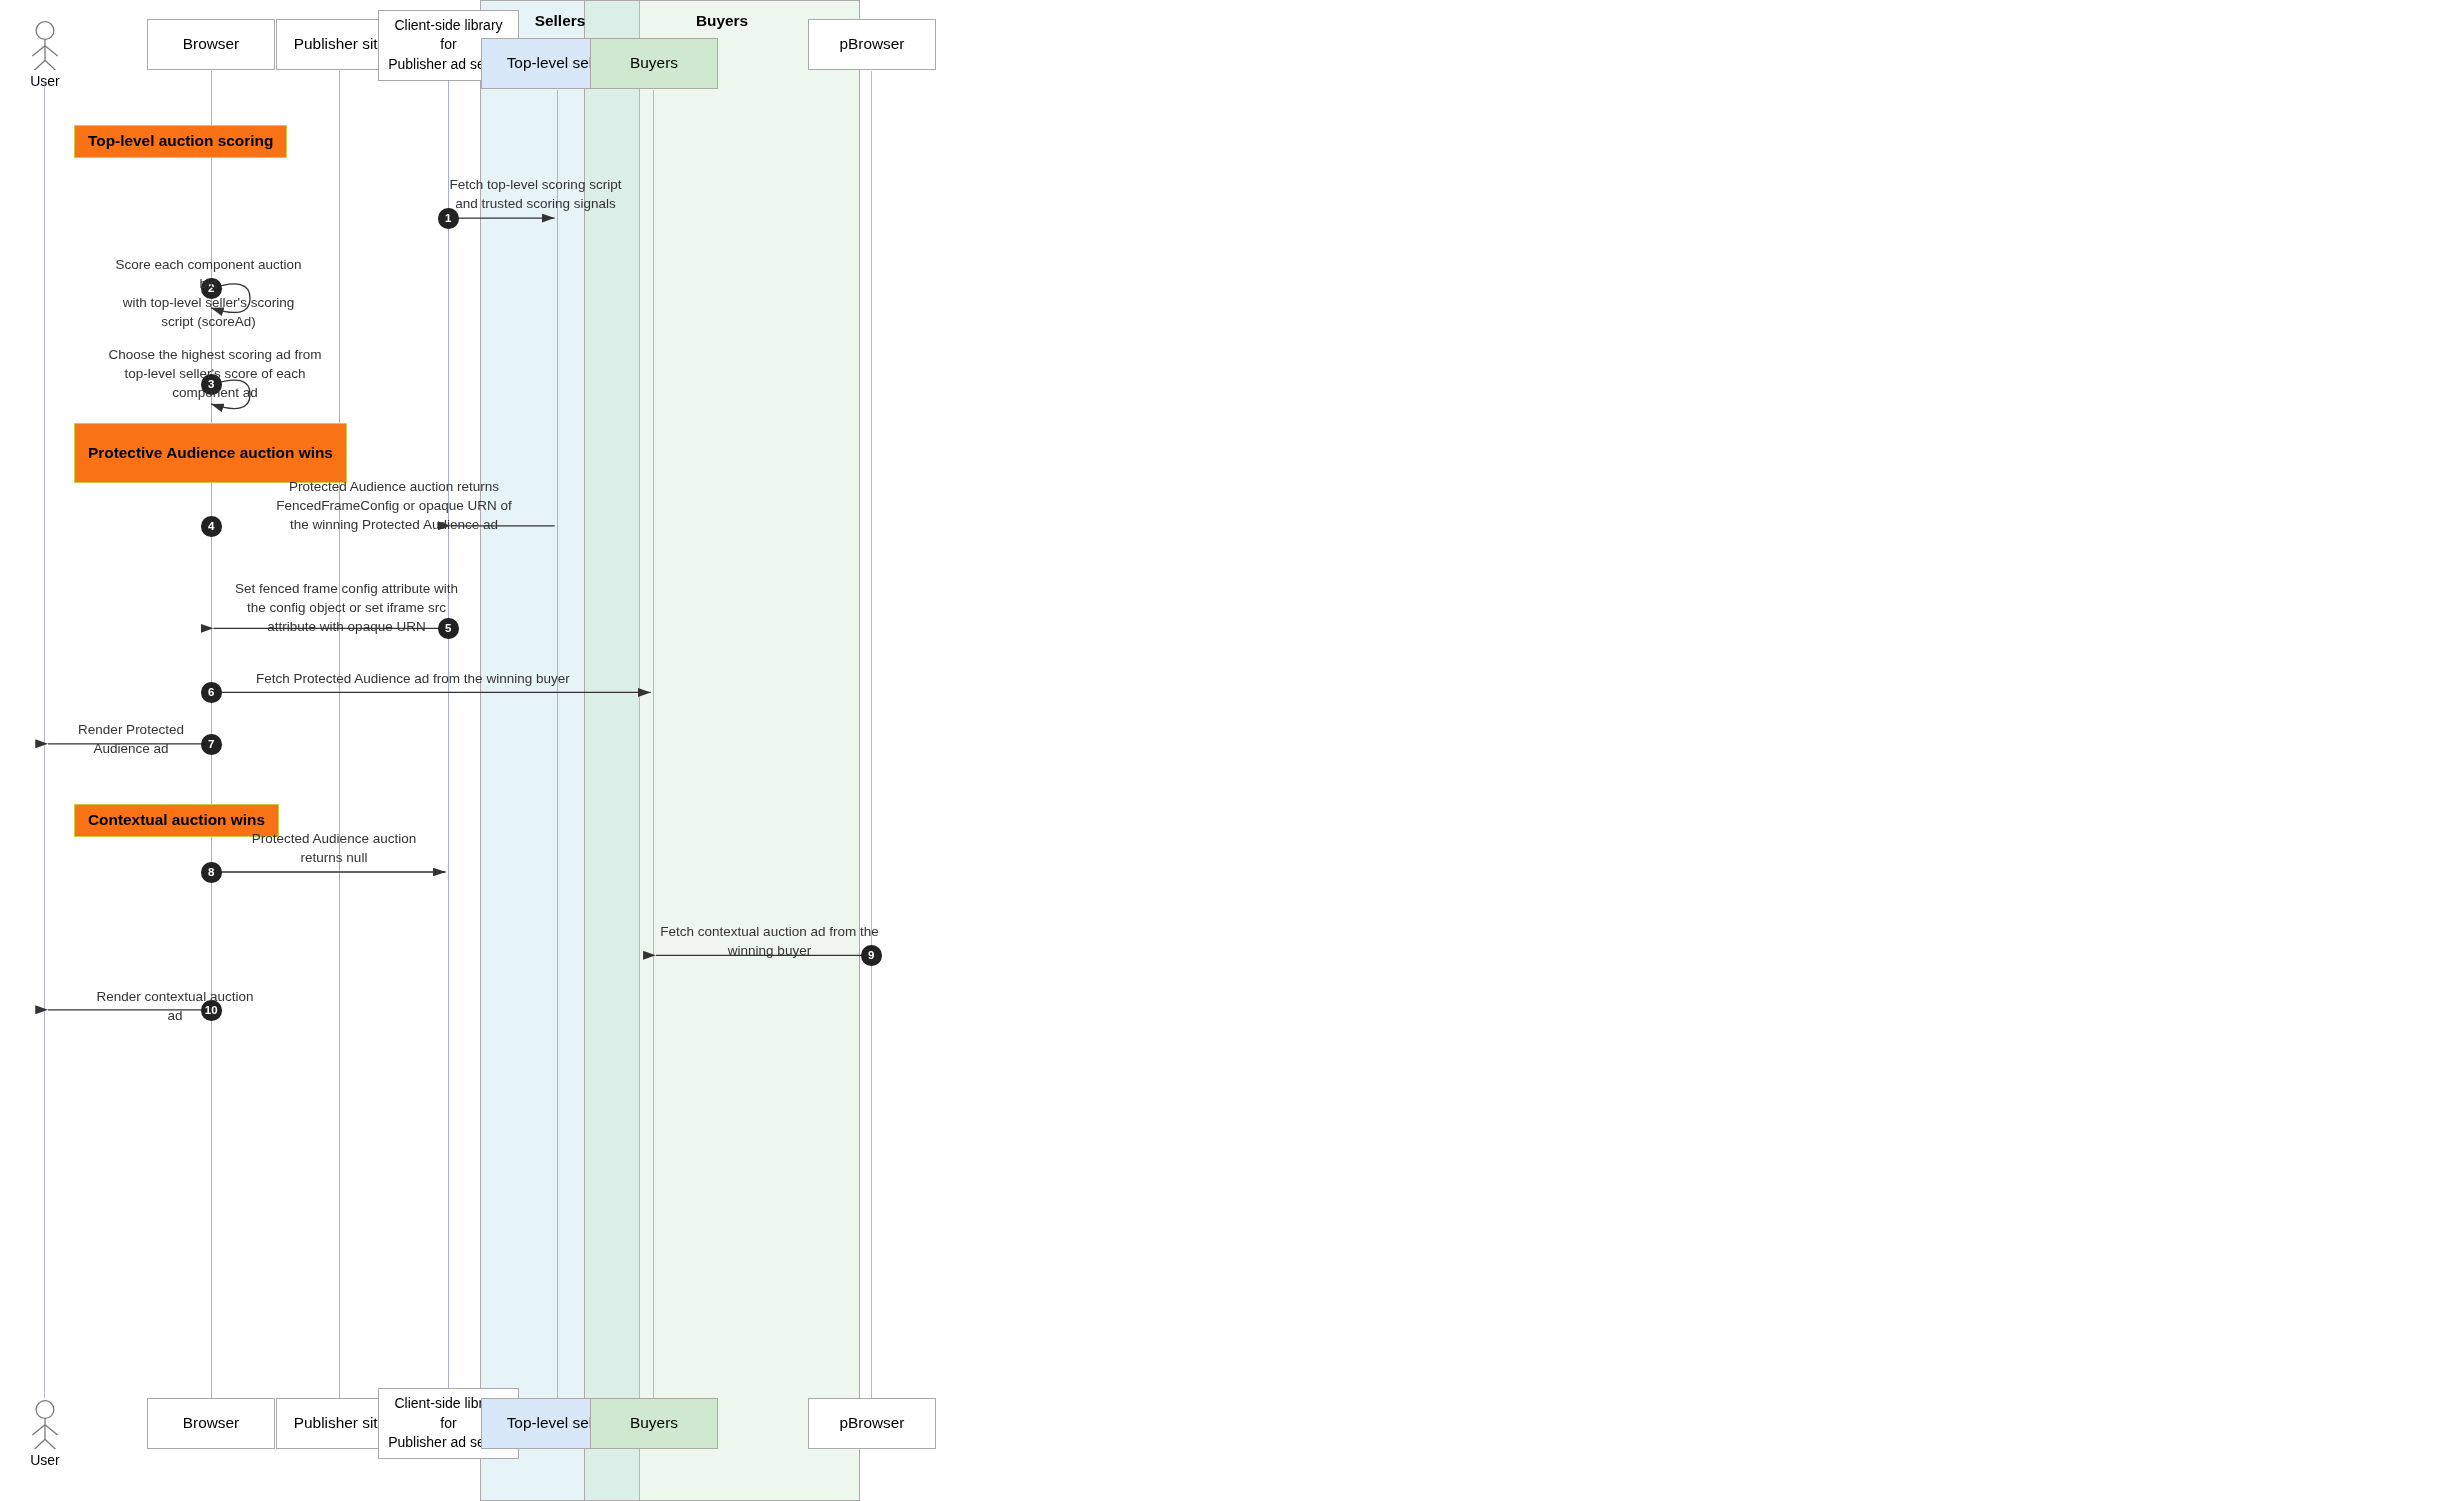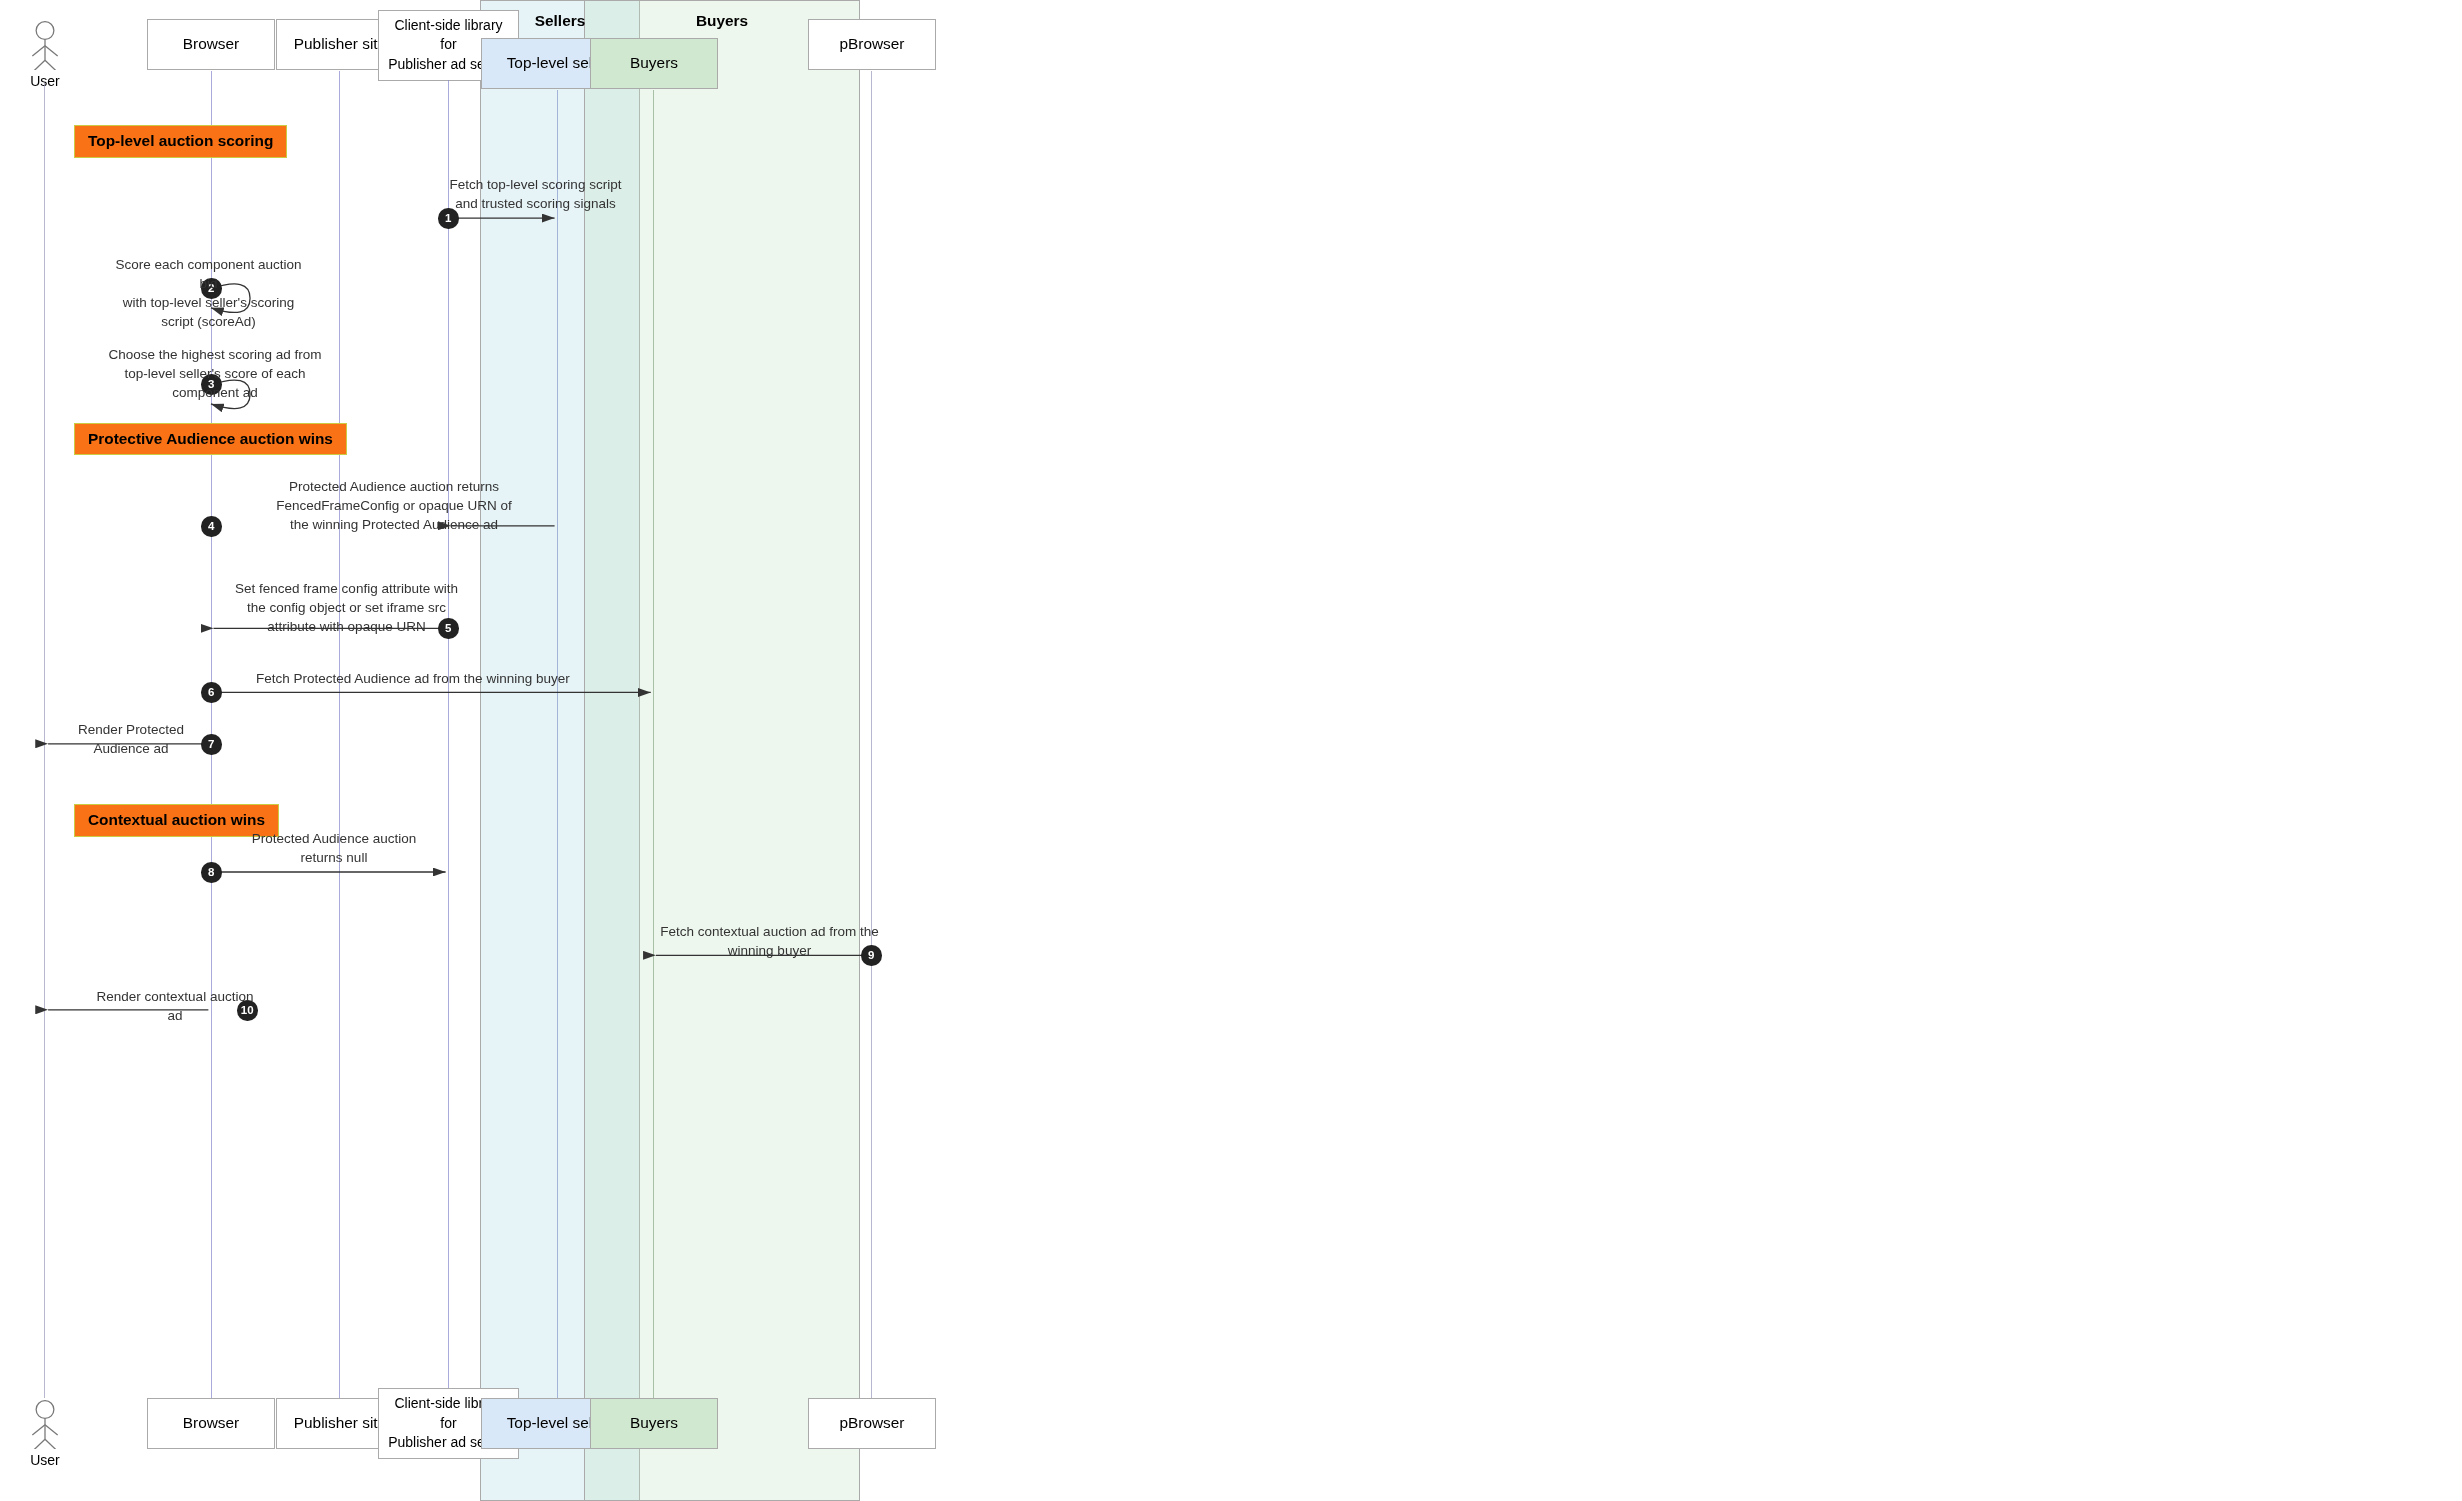--- a/index.html
+++ b/index.html
@@ -150,21 +150,21 @@
   <div class="lifeline-line" style="left:448px; top:80px; height:1318px;"></div>
 
   <div class="lifeline-line" style="left:557px; top:90px; height:1308px; background:#8899cc;"></div>
 
   <div class="lifeline-line" style="left:653px; top:90px; height:1308px; background:#88aa88;"></div>
 
   <div class="lifeline-line" style="left:871px; top:71px; height:1327px; background:#9999bb;"></div>
 
   <div class="note-box" style="left:74px; top:125px; font-size:15.4px; padding:6.4px 13px;">Top-level auction scoring</div>
 
-  <div class="note-box" style="left:74px; top:423px; font-size:15.4px; padding:6px 13px;">Protective Audience auction wins</div>
+  <div class="note-box" style="left:74px; top:423px; font-size:15.4px; padding:20px 13px;">Protective Audience auction wins</div>
 
   <div class="note-box" style="left:74px; top:804px; font-size:15.4px; padding:6.4px 13px;">Contextual auction wins</div>
 
   <svg class="arrows" viewBox="0 0 3840 2341" width="2462" height="1501">
     <defs>
       <marker id="arrowhead" markerWidth="10" markerHeight="7" refX="10" refY="3.5" orient="auto">
         <polygon points="0 0, 10 3.5, 0 7" fill="#333"></polygon>
       </marker>
       <marker id="arrowhead-left" markerWidth="10" markerHeight="7" refX="0" refY="3.5" orient="auto">
         <polygon points="10 0, 0 3.5, 10 7" fill="#333"></polygon>
@@ -204,21 +204,21 @@
   <div class="circle-num" style="left:438px; top:618px;">5</div>
 
   <div class="circle-num" style="left:201px; top:682px;">6</div>
 
   <div class="circle-num" style="left:201px; top:734px;">7</div>
 
   <div class="circle-num" style="left:201px; top:862px;">8</div>
 
   <div class="circle-num" style="left:861px; top:945px;">9</div>
 
-  <div class="circle-num" style="left:201px; top:1000px;margin-left:36px;">10</div>
+  <div class="circle-num" style="left:201px; top:1000px;">10</div>
 
   <div class="label" style="left:449px; top:176px; width:173px; text-align:center;">
     Fetch top-level scoring script<br>and trusted scoring signals
   </div>
 
   <div class="label" style="left:109px; top:256px; width:199px; text-align:center;">
     Score each component auction bid<br>with top-level seller's scoring script (scoreAd)
   </div>
 
   <div class="label" style="left:106px; top:346px; width:218px; text-align:center;">

